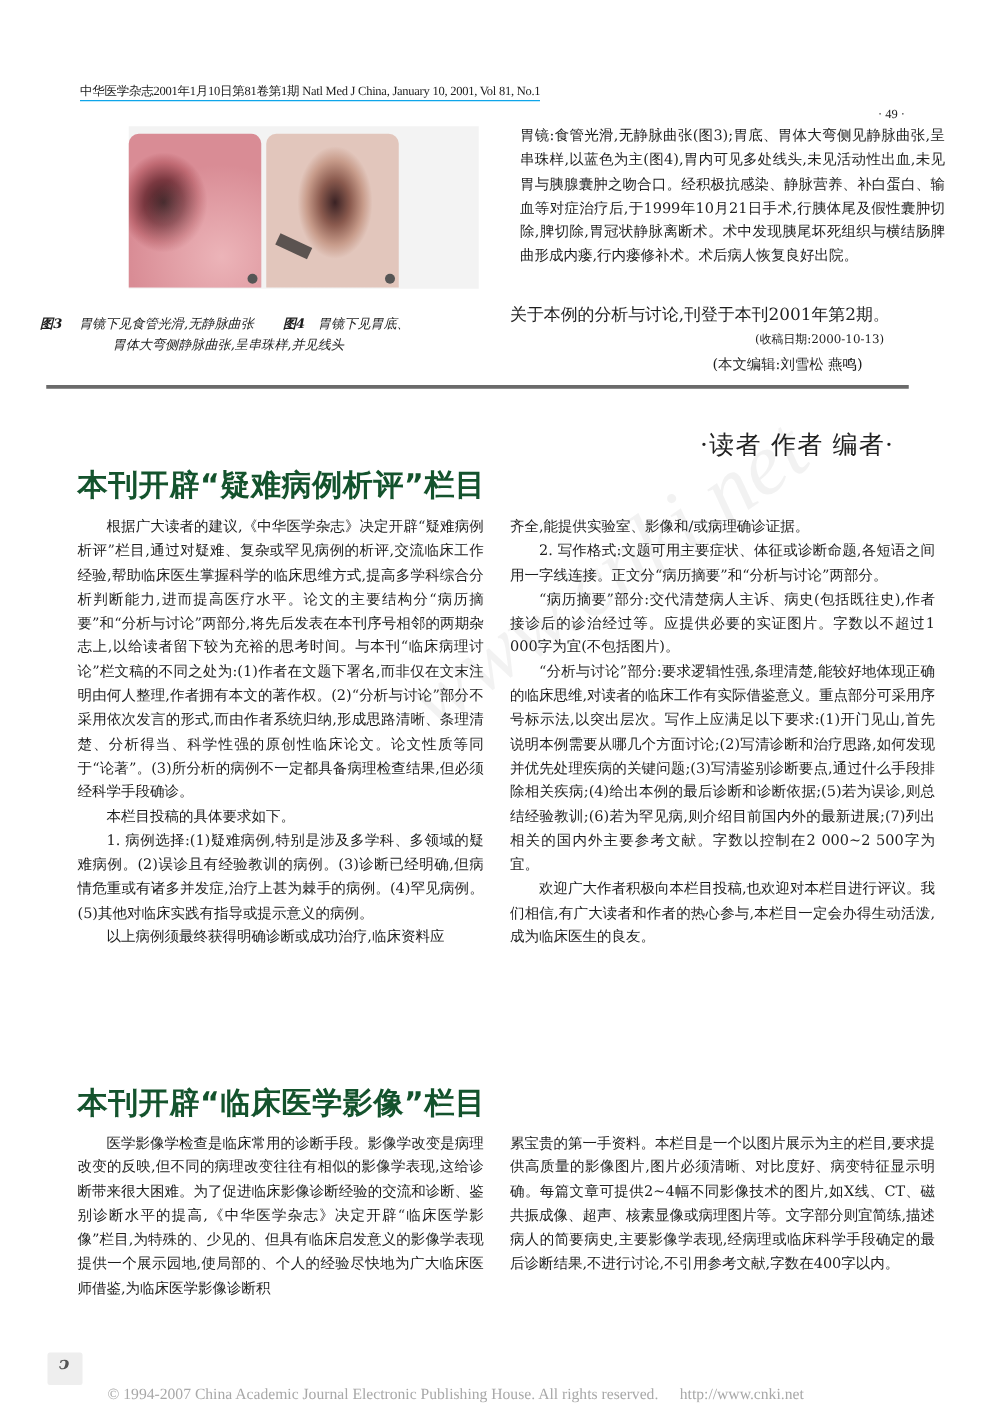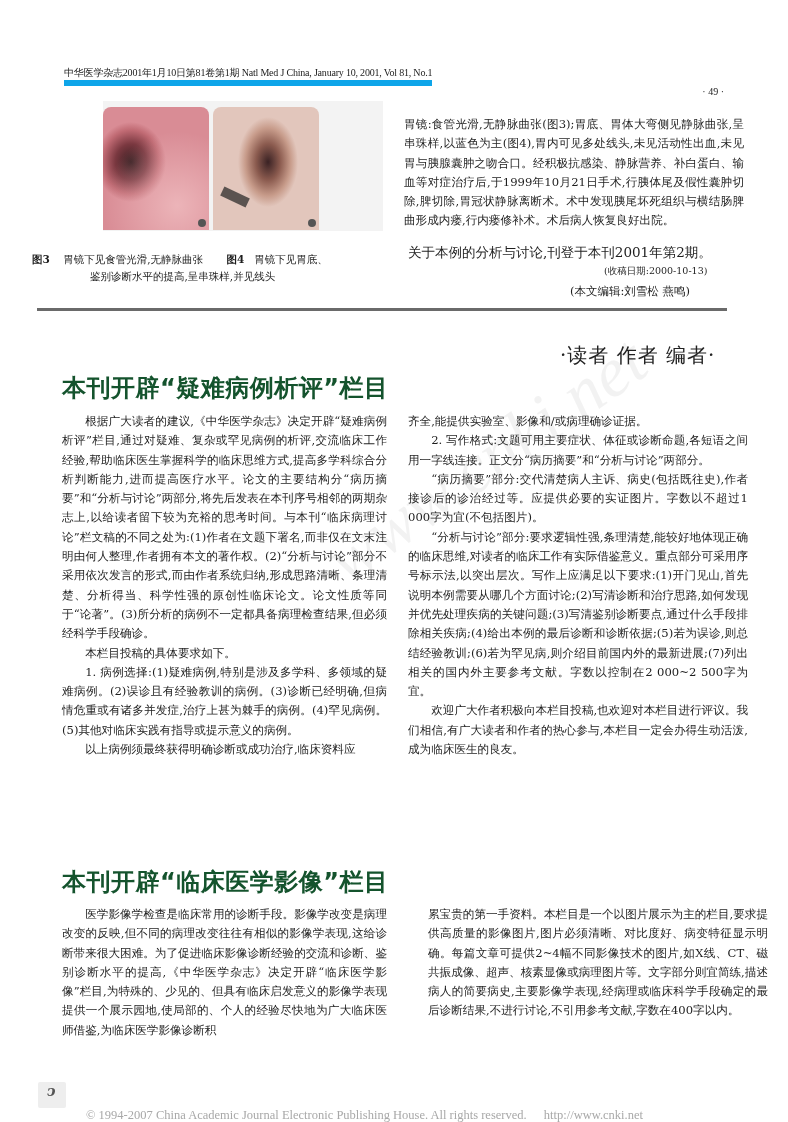--- a/index.html
+++ b/index.html
@@ -1,50 +1,50 @@
 <!DOCTYPE html>
 <html><head>
 <meta charset="utf-8">
 <style>
   html, body { margin: 0; padding: 0; background: #ffffff; }
   body { width: 788px; height: 1122px; position: relative; overflow: hidden;
          font-family: "DejaVu Serif", "Liberation Serif", serif; color: #1e1e1e; }
   .abs { position: absolute; }
   .running-header { left: 64px; top: 66px; width: 660px; height: 14px; font-size: 10px;
                     font-family: "Liberation Serif", serif; color: #222; }
-  .running-header .left { position: absolute; left: 0; top: 0; border-bottom: 6px solid #0ea5e9; white-space: nowrap; letter-spacing: -0.2px; }
+  .running-header .left { position: absolute; left: 0; top: 0; border-bottom: 1px solid #0ea5e9; white-space: nowrap; letter-spacing: -0.2px; }
   .running-header .right { position: absolute; right: 0; top: 0; white-space: nowrap; margin-top: 20px; }
   .fig-box { left: 103px; top: 101px; width: 280px; height: 130px; background: #f3f3f3; }
   .endo { position: absolute; top: 6px; width: 106px; height: 123px; overflow: hidden; }
   .endo3 { left: 0; background: radial-gradient(ellipse 35px 40px at 28px 55px, #3a1f22 0%, #7a3840 45%, #c06a73 80%, #d98c95 100%);
            border-radius: 8px 8px 0 0; }
   .endo3::before { content:""; position:absolute; inset:0; background: radial-gradient(circle at 70% 80%, rgba(255,220,220,0.5), transparent 60%); }
   .endo4 { left: 110px; background: radial-gradient(ellipse 30px 45px at 55px 55px, #3a2224 0%, #8a5a4e 40%, #c79b8a 75%, #e2c6bc 100%);
            border-radius: 8px 8px 0 0; }
   .endo4::before { content:""; position:absolute; left:8px; top:85px; width:28px; height:10px; background:#222; transform: rotate(25deg); opacity:0.7; }
   .badge { position: absolute; bottom: 3px; right: 3px; width: 8px; height: 8px; border-radius: 50%; background: #555; }
-  .caption { left: 32px; top: 251px; width: 350px; font-size: 10.5px; line-height: 17px; text-align: left; }
+  .caption { left: 32px; top: 251px; width: 350px; font-size: 10.5px; line-height: 17px; text-align: left; font-style: italic; }
   .caption .line2 { display: block; padding-left: 58px; }
   .caption b { font-weight: bold; }
   .col { font-size: 11.6px; line-height: 19.3px; text-align: justify; }
   .col p { margin: 0; }
   .col p.ind { text-indent: 2em; }
-  .case-col { left: 404px; top: 99px; width: 340px; margin-top: 16px; }
+  .case-col { left: 416px; top: 99px; width: 340px; }
   .notice { left: 408px; top: 243px; width: 370px; font-size: 13.5px; line-height: 18px; }
   .received { left: 604px; top: 265px; font-size: 9.5px; }
   .editor { left: 570px; top: 284px; font-size: 11.5px; }
   .rule-full { left: 37px; top: 308px; width: 690px; height: 3px; background: #6a6a6a; }
   .section-tag { left: 560px; top: 326px; font-size: 20px; color: #222; letter-spacing: 1px; white-space: nowrap; margin-top: 16px; }
   .heading { font-size: 24px; font-family: "DejaVu Sans", "Liberation Sans", sans-serif; font-weight: bold; color: #14532d; white-space: nowrap; letter-spacing: 0.5px; }
   .h1 { left: 62px; top: 372px; }
   .h2 { left: 62px; top: 866px; }
   .s1-left { left: 62px; top: 412px; width: 325px; }
   .s1-right { left: 408px; top: 412px; width: 340px; }
   .s2-left { left: 62px; top: 905px; width: 325px; }
-  .s2-right { left: 428px; top: 905px; width: 340px; }
+  .s2-right { left: 408px; top: 905px; width: 340px; }
   .watermark { left: 300px; top: 420px; font-size: 70px; color: rgba(0,0,0,0.05); transform: rotate(-35deg);
                font-family: "Liberation Serif", serif; font-style: italic; white-space: nowrap; pointer-events: none; }
   .footer { left: 38px; top: 1082px; width: 720px; height: 26px; }
   .footer .logo { position: absolute; left: 0; top: 0; width: 28px; height: 26px; background: #eee; border-radius: 2px; }
   .footer .logo span { position: absolute; left: 9px; top: 1px; font-size: 14px; color: #555; font-style: italic; font-weight: bold; }
   .footer .text { position: absolute; left: 48px; top: 5px; font-size: 12.5px; color: #a8a8a8;
                   font-family: "Liberation Serif", serif; white-space: nowrap; margin-top: 21px; }
   .footer .url { margin-left: 14px; }
 </style>
 </head>
@@ -62,21 +62,21 @@
   <div class="endo endo4">
       <span class="badge"></span>
     </div>
 </div>
 
 <div class="abs caption">
   <b>图3</b>&nbsp;&nbsp;&nbsp;
   <span>胃镜下见食管光滑,无静脉曲张</span>&nbsp;&nbsp;&nbsp;&nbsp;&nbsp;&nbsp;
   <b>图4</b>&nbsp;&nbsp;
   <span>胃镜下见胃底、</span>
-  <span class="line2">鉴别诊断水平的提高,呈串珠样,并见线头</span>
+  <span class="line2">胃体大弯侧静脉曲张,呈串珠样,并见线头</span>
 </div>
 
 <div class="abs col case-col">
   <p>胃镜:食管光滑,无静脉曲张(图3);胃底、胃体大弯侧见静脉曲张,呈串珠样,以蓝色为主(图4),胃内可见多处线头,未见活动性出血,未见胃与胰腺囊肿之吻合口。经积极抗感染、静脉营养、补白蛋白、输血等对症治疗后,于1999年10月21日手术,行胰体尾及假性囊肿切除,脾切除,胃冠状静脉离断术。术中发现胰尾坏死组织与横结肠脾曲形成内瘘,行内瘘修补术。术后病人恢复良好出院。</p>
 </div>
 <div class="abs notice">关于本例的分析与讨论,刊登于本刊2001年第2期。</div>
 <div class="abs received">(收稿日期:2000-10-13)</div>
 <div class="abs editor">(本文编辑:刘雪松   燕鸣)</div>
 
 <div class="abs rule-full"></div>

